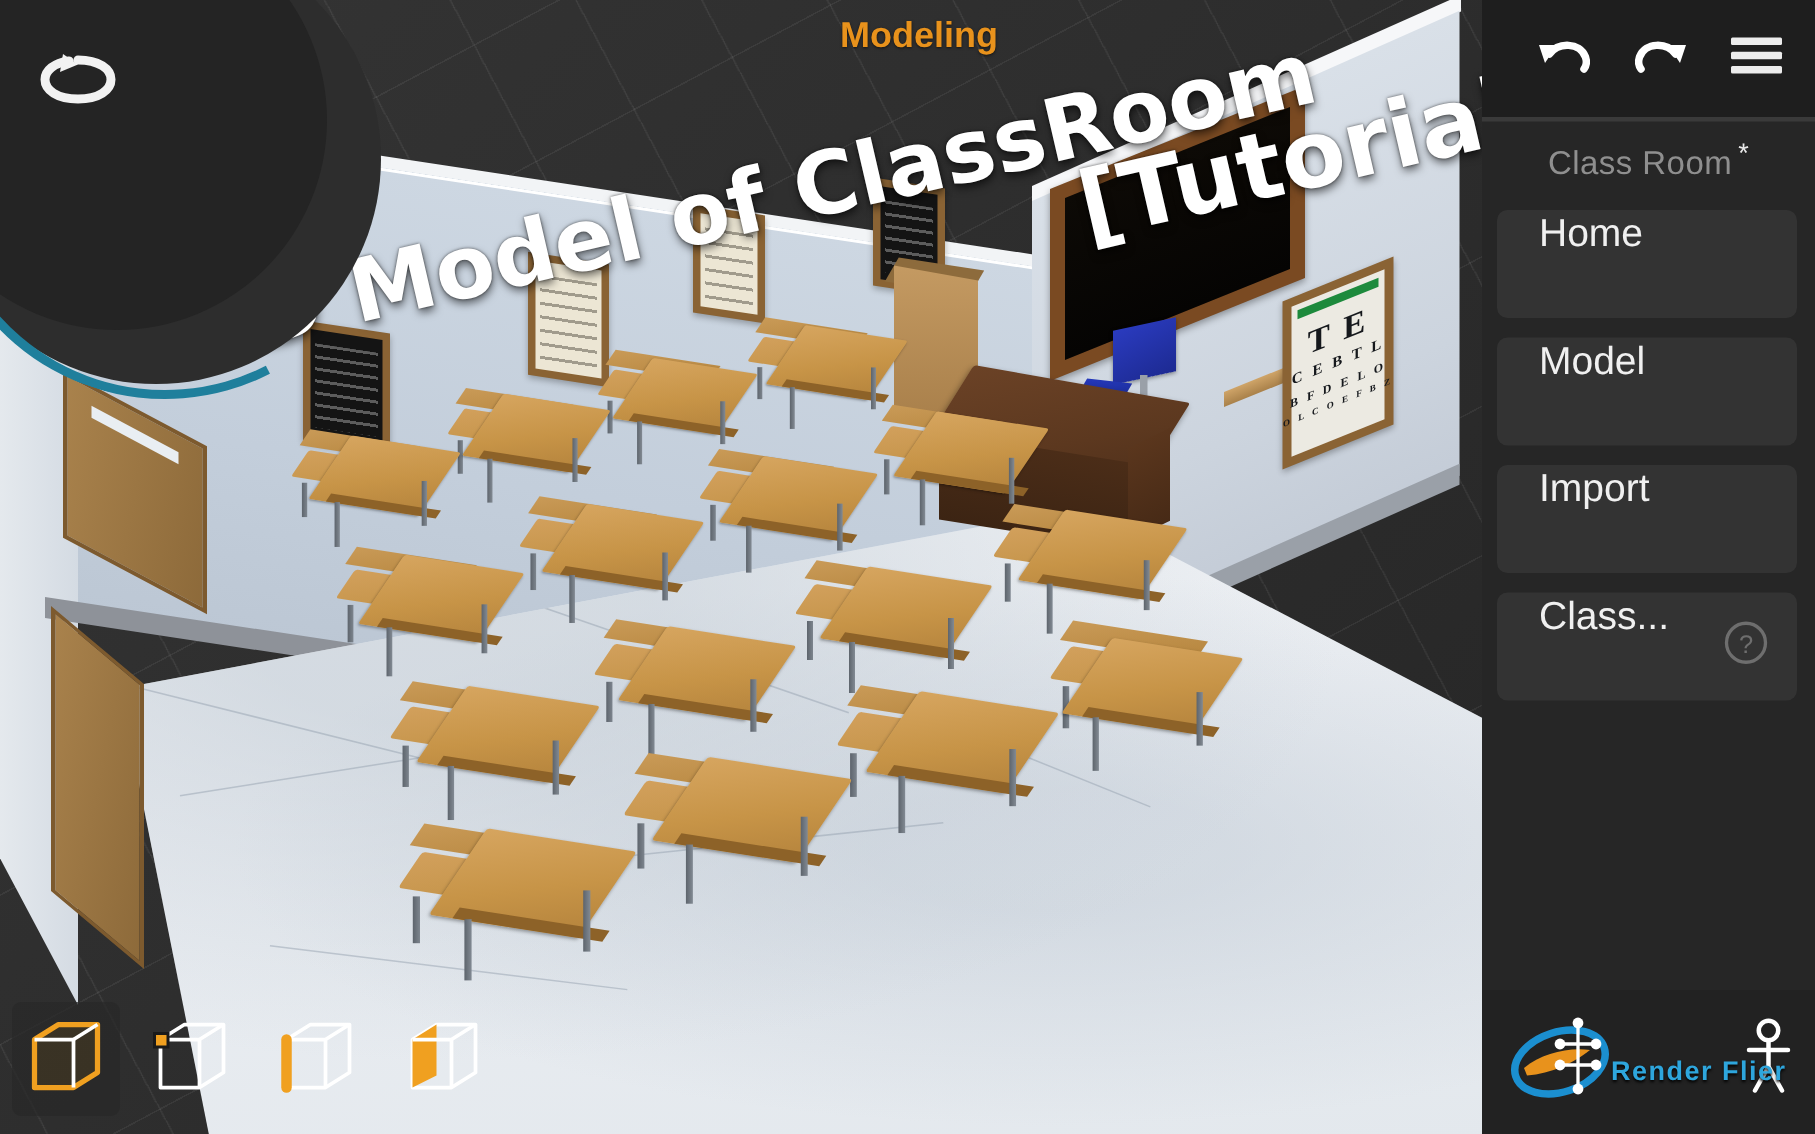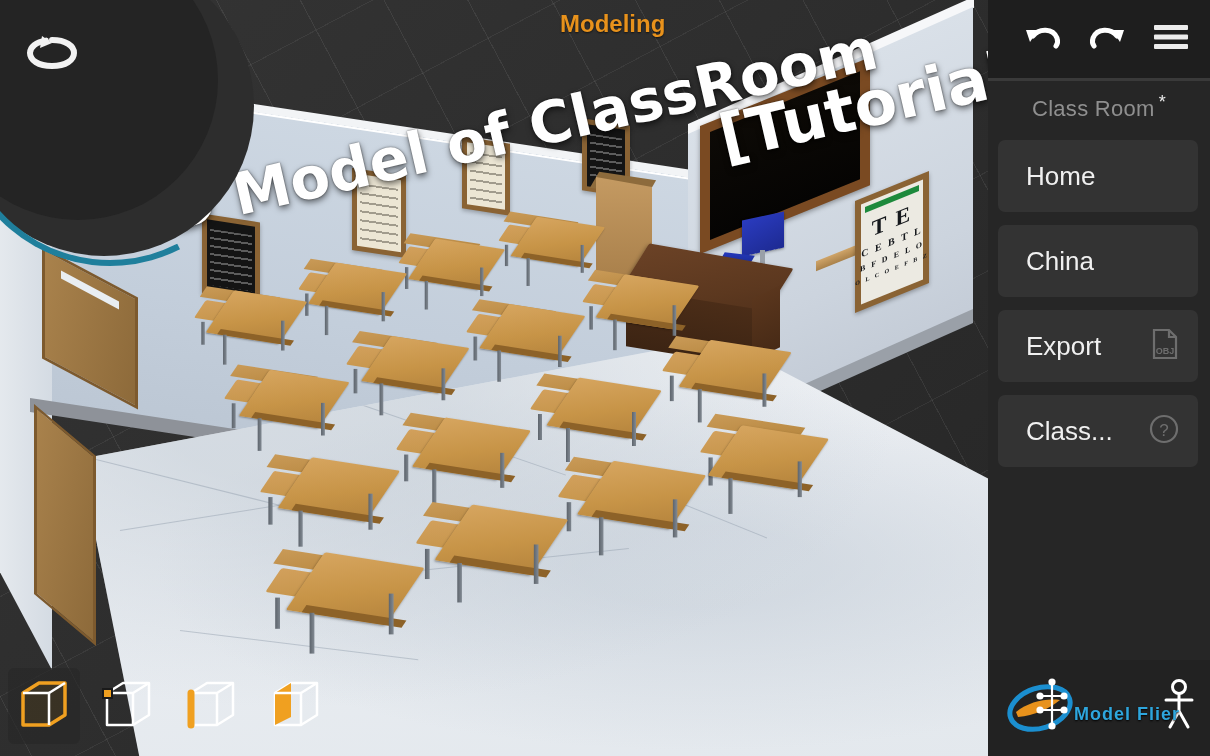--- a/index.html
+++ b/index.html
@@ -157,21 +157,21 @@
   #rightpanel{position:absolute;left:988px;top:0;width:222px;height:744px;background:#262626;}
   #topbar{position:absolute;left:0;top:0;width:222px;height:78px;background:#1e1e1e;
     display:flex;align-items:center;justify-content:flex-end;gap:14px;padding-right:14px;box-sizing:border-box;}
   #topbar .tb-btn{width:50px;height:44px;display:flex;align-items:center;justify-content:center;cursor:pointer;}
   #panel-divider{position:absolute;left:0;top:78px;width:222px;height:3px;background:#3a3a3a;}
   #doc-title{position:absolute;left:0;top:92px;width:222px;text-align:center;
     color:#8f8f8f;font-size:22px;letter-spacing:.3px;}
   #doc-title .star{color:#e9e9e9;font-size:18px;vertical-align:super;margin-left:4px;}
   #menu{position:absolute;left:10px;top:140px;width:200px;}
   .menu-item{position:relative;height:72px;margin-bottom:13px;background:#333333;border-radius:7px;
-    display:flex;align-items:center;cursor:pointer;}
+    display:flex;cursor:pointer;}
   .menu-item .label{color:#f0f0f0;font-size:26px;margin-left:28px;}
   .menu-item .tag{position:absolute;right:18px;top:50%;transform:translateY(-50%);
     color:#6e6e6e;}
   #panel-bottom{position:absolute;left:0;top:660px;width:222px;height:96px;background:#222;}
 
   
   #watermark{position:absolute;left:1012px;top:672px;width:190px;height:78px;pointer-events:none;}
   #wm-text{position:absolute;left:62px;top:6px;color:#e8921c;font-size:20px;font-weight:bold;
     letter-spacing:3px;text-shadow:0 1px 2px #000;}
   #wm-sub{position:absolute;left:62px;top:32px;color:#2ea6dd;font-size:18px;font-weight:bold;
@@ -561,31 +561,24 @@
 
     <div id="doc-title">
       <span>Class Room</span><span class="star">*</span>
     </div>
 
     <div id="menu">
       <div class="menu-item">
         <span class="label">Home</span>
       </div>
       <div class="menu-item">
-        <span class="label">China</span>
+        <span class="label">Model</span>
       </div>
       <div class="menu-item">
-        <span class="label">Export</span>
-        <span class="tag">
-          <svg width="30" height="32" viewBox="0 0 30 32">
-            <path d="M4 2 H19 L26 9 V30 H4 Z" fill="none" stroke="#6e6e6e" stroke-width="2.2"></path>
-            <path d="M19 2 V9 H26" fill="none" stroke="#6e6e6e" stroke-width="2.2"></path>
-            <text x="15" y="26" text-anchor="middle" font-size="9" font-family="Liberation Sans, sans-serif" fill="#6e6e6e" font-weight="bold">OBJ</text>
-          </svg>
-        </span>
+        <span class="label">Import</span>
       </div>
       <div class="menu-item">
         <span class="label">Class...</span>
         <span class="tag">
           <svg width="32" height="32" viewBox="0 0 32 32">
             <circle cx="16" cy="16" r="13" fill="none" stroke="#6e6e6e" stroke-width="2.2"></circle>
             <text x="16" y="23" text-anchor="middle" font-size="17" font-family="Liberation Sans, sans-serif" fill="#6e6e6e">?</text>
           </svg>
         </span>
       </div>
@@ -607,16 +600,16 @@
           <circle cx="58" cy="24" r="3.6"></circle>
         <circle cx="34" cy="38" r="3.6"></circle>
           <circle cx="58" cy="38" r="3.6"></circle>
           <circle cx="46" cy="54" r="3.6"></circle>
       </g>
     </svg>
     <svg width="34" height="52" viewBox="0 0 34 52" style="position:absolute;left:150px;top:6px;">
       <circle cx="17" cy="9" r="6.5" fill="none" stroke="#ffffff" stroke-width="3"></circle>
       <path d="M17 16 V33 M4 22 H30 M17 33 L8 49 M17 33 L26 49" fill="none" stroke="#ffffff" stroke-width="3" stroke-linecap="round"></path>
     </svg>
-    <div id="wm-sub">Model Flier</div>
+    <div id="wm-sub">Render Flier</div>
   </div>
 
 </div>
 
 </body></html>

